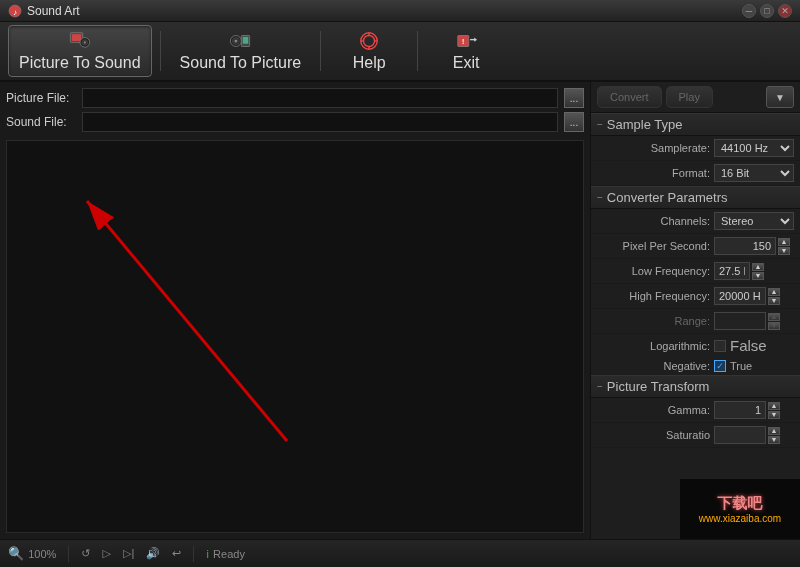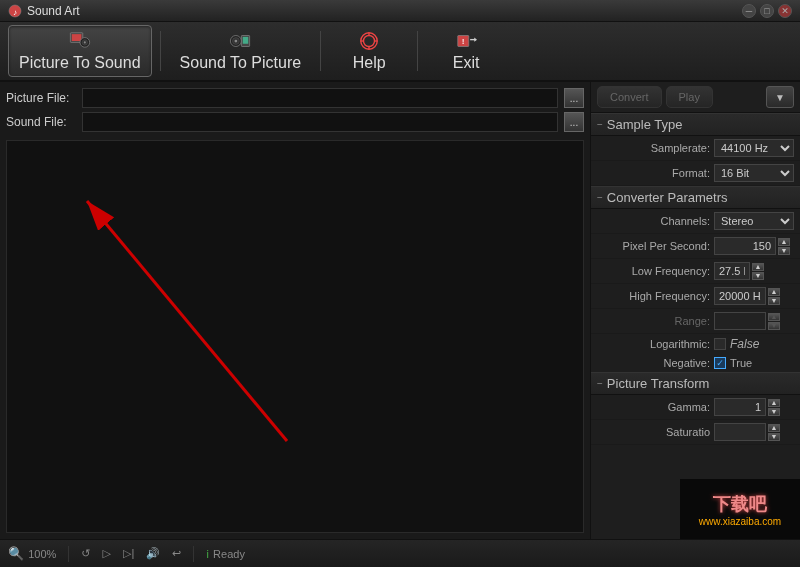--- a/index.html
+++ b/index.html
@@ -518,21 +518,21 @@
           <div class="spin-btn" style="color:#555;">▲</div>
           <div class="spin-btn" style="color:#555;">▼</div>
         </div>
       </div>
     </div>
 
     <div class="checkbox-row">
       <span class="param-label" style="flex:1; text-align:right;">Logarithmic:</span>
       <div style="display:flex; align-items:center; gap:4px; width:80px;">
         <div class="param-checkbox"></div>
-        <span style="font-size:12px; color:#aaa;font-style:italic;">False</span>
+        <span style="font-size:15px; color:#aaa;">False</span>
       </div>
     </div>
 
     <div class="checkbox-row">
       <span class="param-label" style="flex:1; text-align:right;">Negative:</span>
       <div style="display:flex; align-items:center; gap:4px; width:80px;">
         <div class="param-checkbox" style="background:#1a3a5a; border-color:#4af;">✓</div>
         <span style="font-size:11px; color:#aaa;">True</span>
       </div>
     </div>
@@ -589,15 +589,15 @@
     <span>↩</span>
   </div>
   <div class="status-divider"></div>
   <div class="status-item">
     <span style="color:#4a4;">ℹ</span>
     <span>Ready</span>
   </div>
 </div>
 
 <div style="position:fixed; bottom:28px; right:0; width:120px; height:60px; background:rgba(0,0,0,0.7); display:flex; flex-direction:column; align-items:center; justify-content:center;">
-  <span style="color:#e88; font-size:18px; font-weight:bold; text-shadow: 0 0 4px #c44;">下载吧</span>
+  <span style="color:#e88; font-size:15px; font-weight:bold; text-shadow: 0 0 4px #c44;">下载吧</span>
   <span style="color:#fa0; font-size:10px;">www.xiazaiba.com</span>
 </div>
 
 </body></html>

